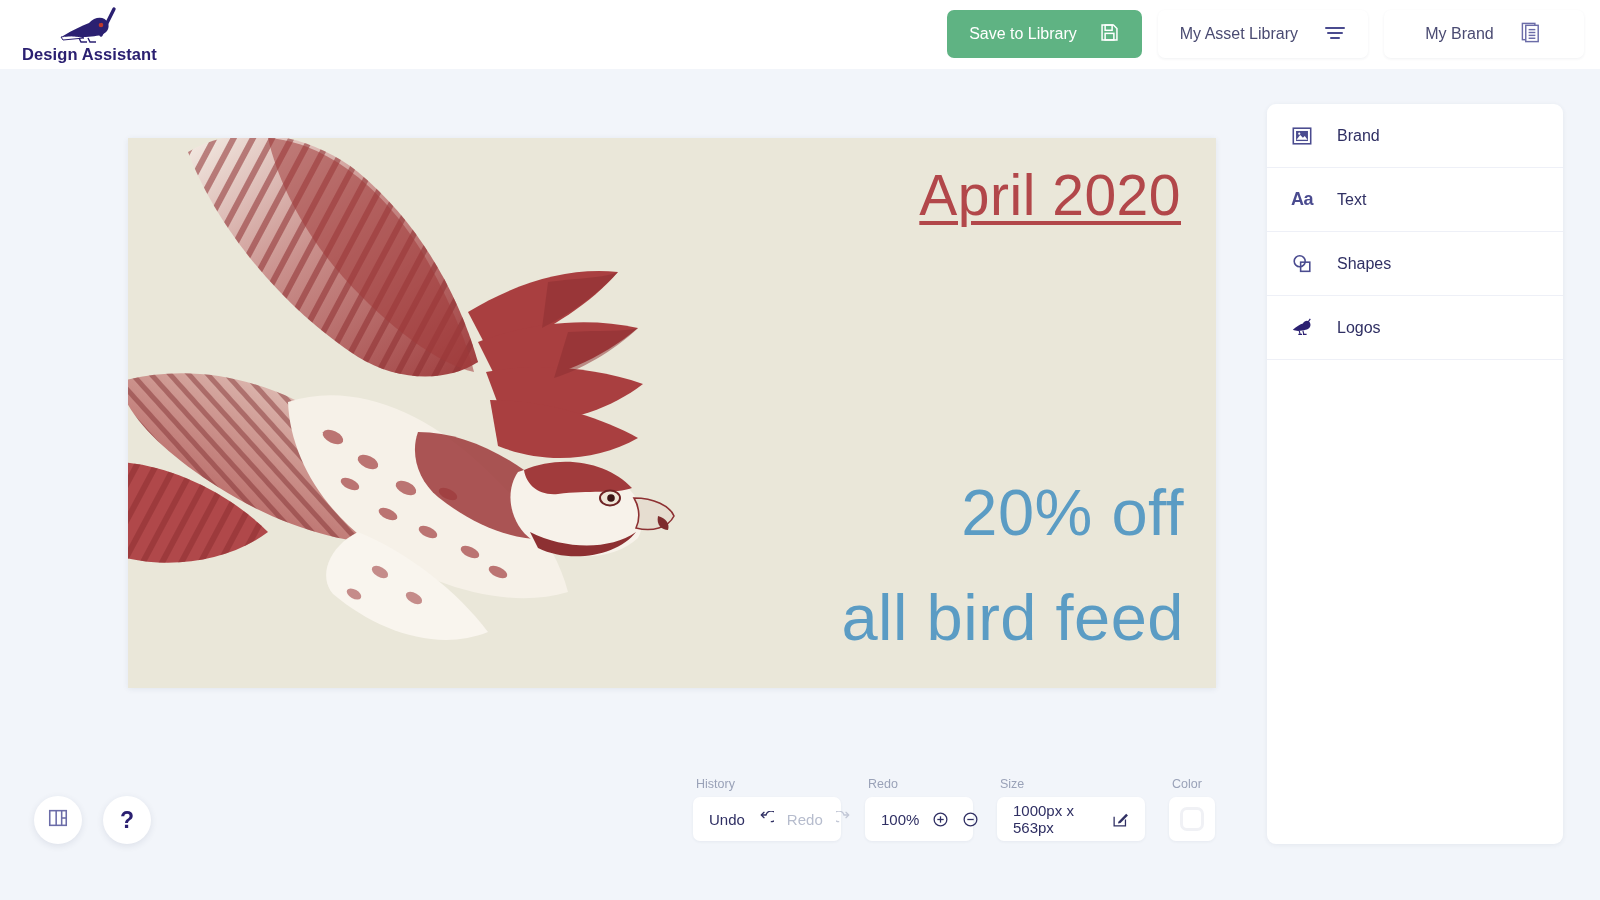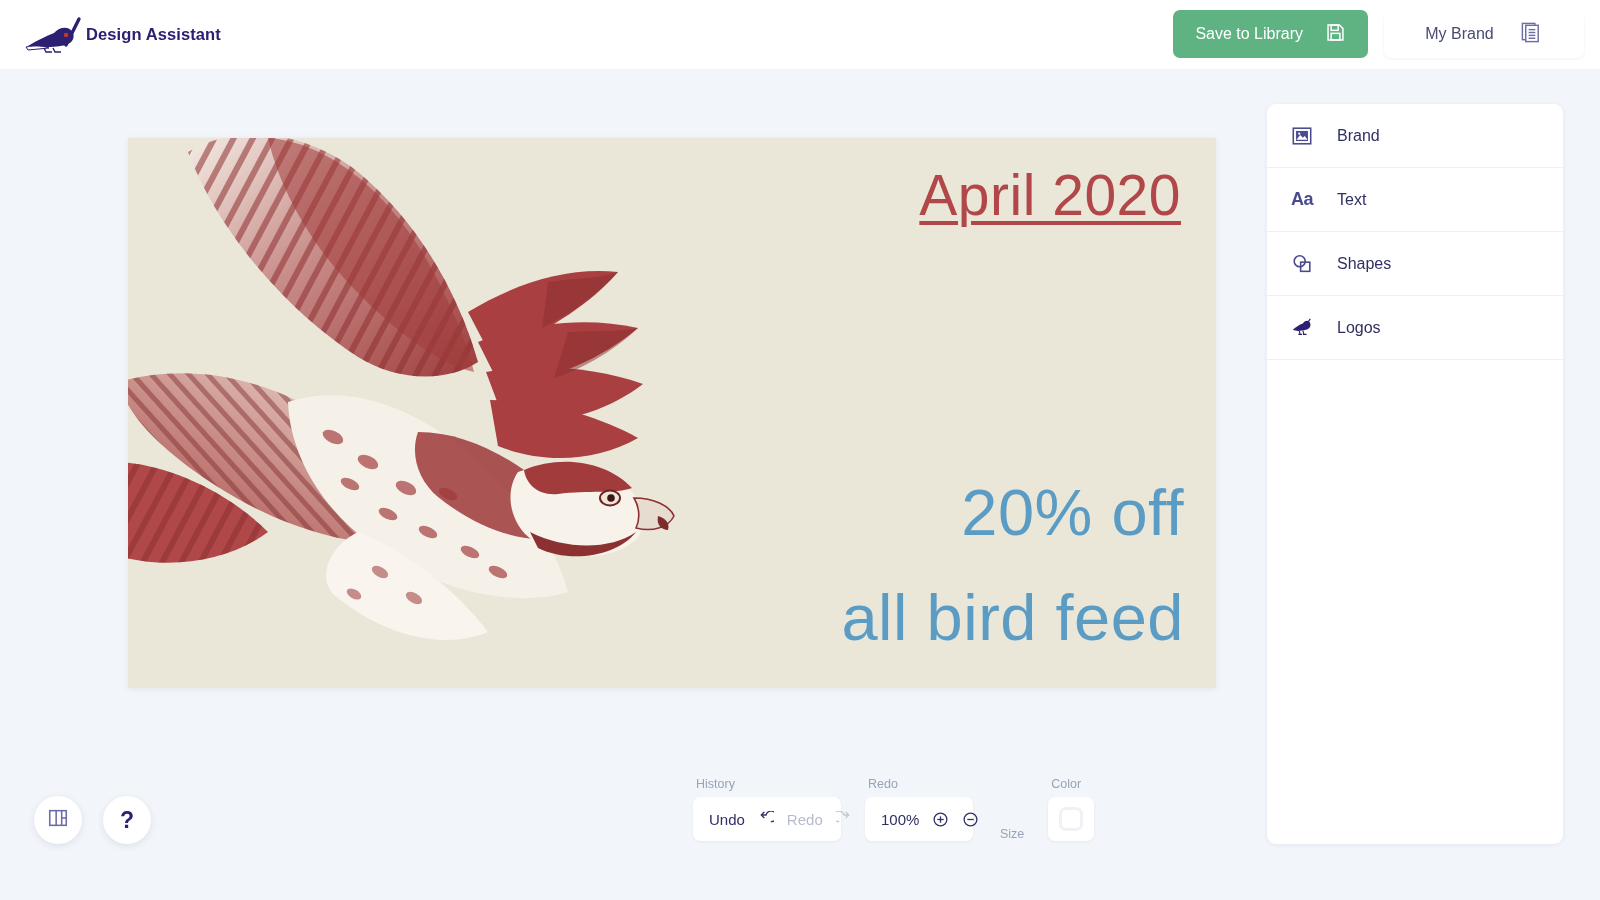--- a/index.html
+++ b/index.html
@@ -9,21 +9,21 @@
     background: #f2f5fa;
     overflow: hidden;
   }
   .app { position: relative; width: 1600px; height: 900px; background: #f2f5fa; }
 
   
   .header {
     position: absolute; top: 0; left: 0; width: 1600px; height: 69px;
     background: #ffffff; display: flex; align-items: center;
   }
-  .brand { display: flex; align-items: center; padding-left: 22px; gap: 0; }
+  .brand { display: flex; align-items: center; padding-left: 22px; gap: 0; flex-direction: column; }
   .brand-mark { width: 64px; height: 40px; display: block; }
   .brand-title {
     font-size: 16.5px; font-weight: bold; color: #2b2071; letter-spacing: .1px;
   }
   .header-actions {
     position: absolute; right: 16px; top: 10px; display: flex; align-items: flex-end; gap: 16px;
   }
   .btn-save {
     height: 48px; min-width: 186px; border-radius: 7px; background: #5fb383;
     display: flex; align-items: center; justify-content: center; gap: 22px;
@@ -139,20 +139,30 @@
         <span class="lbl">Save to Library</span>
         <span>
           <svg width="21" height="21" viewBox="0 0 24 24" fill="none" stroke="#ffffff" stroke-width="1.7">
             <path d="M3.5 3.5h13l4 4v13h-17z"></path>
             <rect x="7" y="3.5" width="8" height="6"></rect>
             <rect x="7" y="13" width="10" height="7.5"></rect>
           </svg>
         </span>
       </button>
 
+      <button class="btn-white" id="asset-library-button">
+        <span class="lbl">My Asset Library</span>
+        <span>
+          <svg width="22" height="16" viewBox="0 0 22 16" stroke="#4a4b8f" stroke-width="2" stroke-linecap="round">
+            <line x1="2" y1="3" x2="20" y2="3"></line>
+            <line x1="4" y1="8" x2="18" y2="8"></line>
+            <line x1="7" y1="13" x2="15" y2="13"></line>
+          </svg>
+        </span>
+      </button>
 
       <button class="btn-white" id="my-brand-button">
         <span class="lbl">My Brand</span>
         <span>
           <svg width="23" height="23" viewBox="0 0 24 24" fill="none" stroke="#6b6ca8" stroke-width="1.5">
             <rect x="2.5" y="2.5" width="13" height="17"></rect>
             <rect x="6" y="4.5" width="13" height="17" fill="#ffffff"></rect>
             <line x1="9" y1="9" x2="16" y2="9"></line>
             <line x1="9" y1="12" x2="16" y2="12"></line>
             <line x1="9" y1="15" x2="16" y2="15"></line>
@@ -337,20 +347,29 @@
           <svg width="17" height="17" viewBox="0 0 24 24" fill="none" stroke="#2f2f63" stroke-width="1.8">
             <circle cx="12" cy="12" r="9"></circle>
               <line x1="7.5" y1="12" x2="16.5" y2="12"></line>
           </svg>
         </span>
       </div>
     </div>
 
     <div class="tool-group">
       <span class="tool-cap">Size</span>
+      <div class="tool-box" style="width:148px;">
+        <span class="tool-txt">1000px x 563px</span>
+        <span class="tool-ico">
+          <svg width="17" height="17" viewBox="0 0 24 24" fill="none" stroke="#2f2f63" stroke-width="1.8">
+            <path d="M3 8 V21 H19 V12"></path>
+              <path d="M9 15 L20 4 L22.5 6.5 L12 17 L8.5 17.5 Z" fill="#2f2f63" stroke="none"></path>
+          </svg>
+        </span>
+      </div>
     </div>
 
     <div class="tool-group">
       <span class="tool-cap">Color</span>
       <div class="color-box">
         <span class="color-chip"></span>
       </div>
     </div>
   </div>
 

